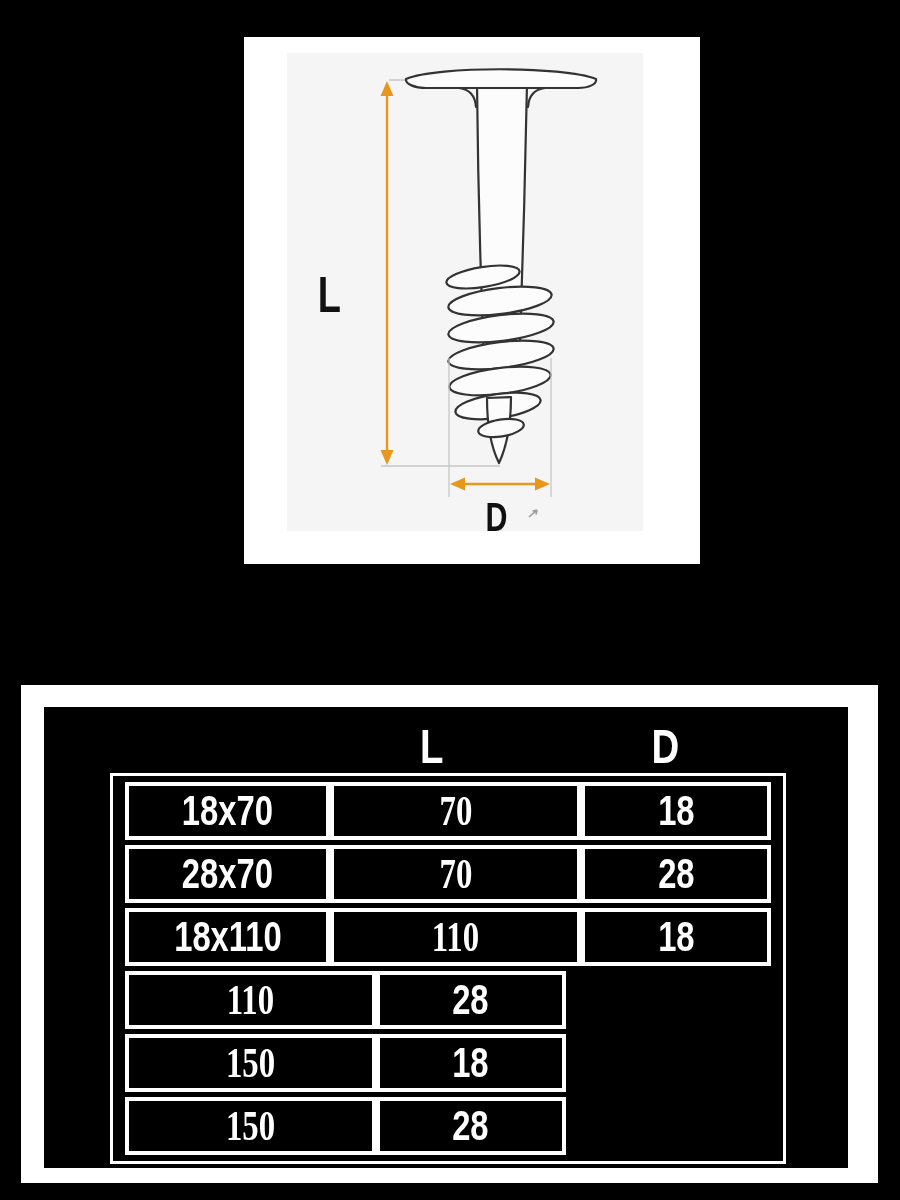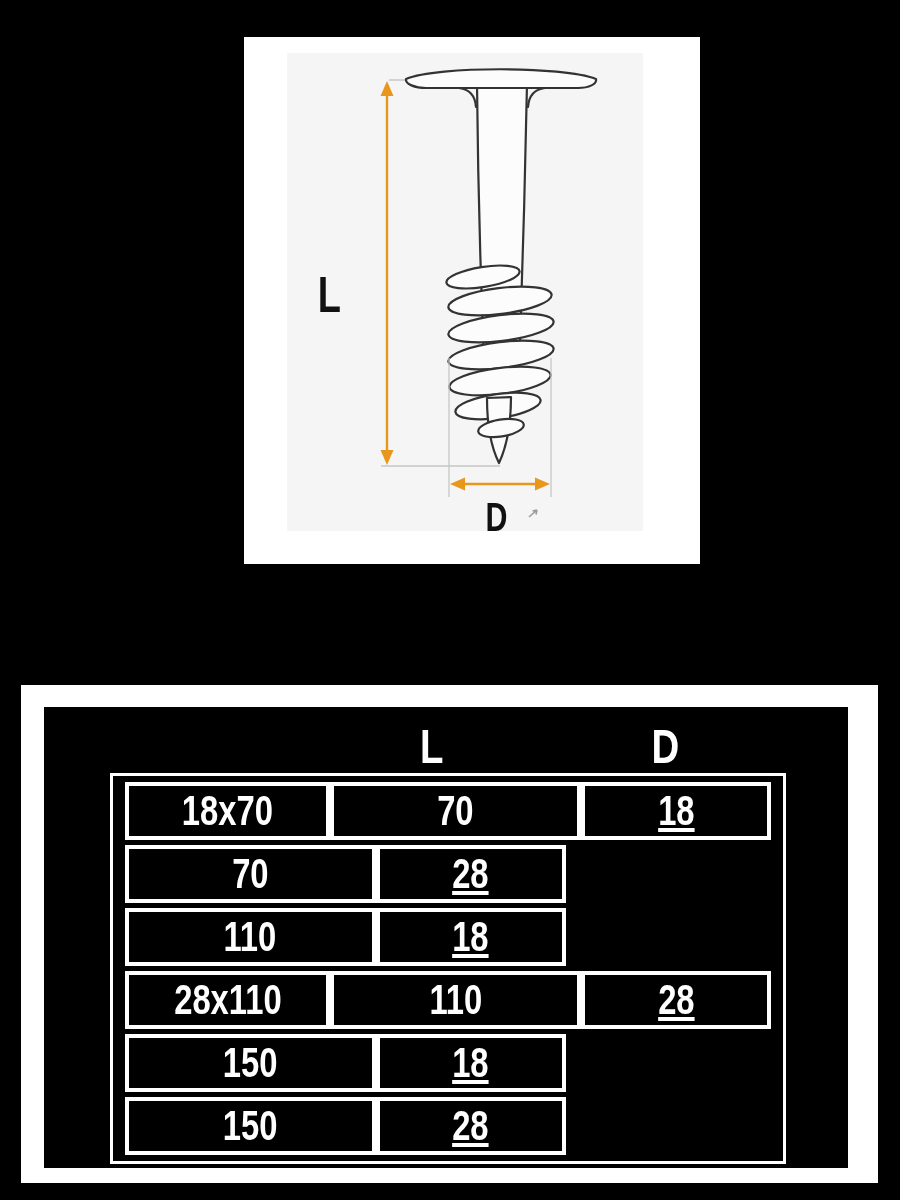--- a/index.html
+++ b/index.html
@@ -52,22 +52,22 @@
   }
   .spec-row { display:flex; height:58px; box-sizing:border-box; }
   .spec-cell {
     border:4px solid #fff; box-sizing:border-box;
     display:flex; align-items:center; justify-content:center;
     color:#fff; font-size:42px; font-weight:700;
     background:#000;
   }
   .spec-cell > span { display:inline-block; transform:scaleX(0.78); transform-origin:center; white-space:nowrap; }
   .col-size { width:31.8%; }
-  .col-l    { width:38.8%; }
-  .col-d    { width:29.4%;text-decoration:underline; }
+  .col-l    { width:38.8%;font-family:Liberation Serif, serif; }
+  .col-d    { width:29.4%; }
 </style>
 </head>
 <body>
 
 <div class="product-card">
   <div class="drawing-area">
     <svg viewBox="287 53 356 478" xmlns="http://www.w3.org/2000/svg">
 
       <g stroke="#c6c6c6" stroke-width="1.3">
         <line x1="389" y1="80" x2="505" y2="80"></line>
@@ -151,41 +151,44 @@
           </div>
         <div class="spec-cell col-l">
             <span>70</span>
           </div>
         <div class="spec-cell col-d">
             <span>18</span>
           </div>
       </div>
 
       <div class="spec-row">
+        <div class="spec-cell col-size">
+            <span>28x70</span>
+          </div>
         <div class="spec-cell col-l">
             <span>70</span>
           </div>
         <div class="spec-cell col-d">
             <span>28</span>
           </div>
       </div>
 
       <div class="spec-row">
+        <div class="spec-cell col-size">
+            <span>18x110</span>
+          </div>
         <div class="spec-cell col-l">
             <span>110</span>
           </div>
         <div class="spec-cell col-d">
             <span>18</span>
           </div>
       </div>
 
       <div class="spec-row">
-        <div class="spec-cell col-size">
-            <span>28x110</span>
-          </div>
         <div class="spec-cell col-l">
             <span>110</span>
           </div>
         <div class="spec-cell col-d">
             <span>28</span>
           </div>
       </div>
 
       <div class="spec-row">
         <div class="spec-cell col-l">

